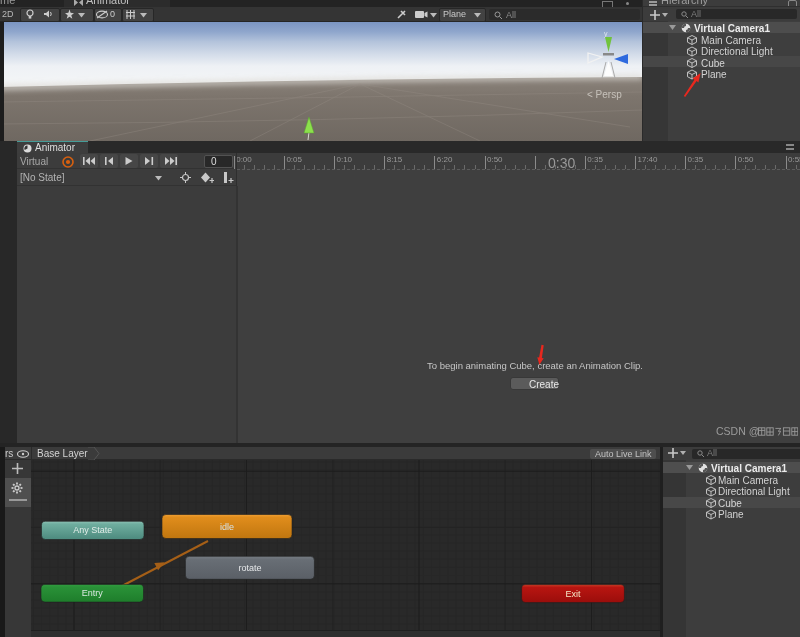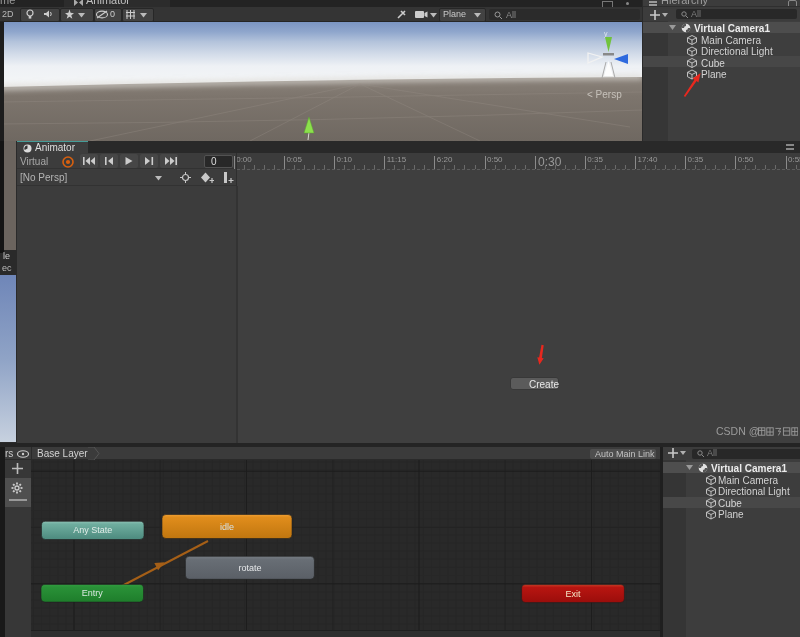--- a/index.html
+++ b/index.html
@@ -188,27 +188,20 @@
     <path transform="translate(0,11.5)" d="M5 0.5 L9.5 2.8 L9.5 7.2 L5 9.5 L0.5 7.2 L0.5 2.8 Z M0.5 2.8 L5 5 L9.5 2.8 M5 5 L5 9.5"></path>
     <path transform="translate(0,23)" d="M5 0.5 L9.5 2.8 L9.5 7.2 L5 9.5 L0.5 7.2 L0.5 2.8 Z M0.5 2.8 L5 5 L9.5 2.8 M5 5 L5 9.5"></path>
     <path transform="translate(0,34.5)" d="M5 0.5 L9.5 2.8 L9.5 7.2 L5 9.5 L0.5 7.2 L0.5 2.8 Z M0.5 2.8 L5 5 L9.5 2.8 M5 5 L5 9.5"></path>
   </g>
 </svg>
 
 <svg class="ab" style="left:680px;top:69px" width="26" height="32">
   <path d="M3.8 27.0 L14.4 10.7 L12.6 9.4 L20.6 4 L18.4 13.4 L16.6 12.1 L5.2 28.0 Z" fill="#e8281e"></path>
 </svg>
 
-<div class="ab" style="left:0;top:141px;width:17px;height:306px;background:#2a2a2a;">
-  <div class="ab" style="left:0;top:0;width:4px;height:112px;background:#141414;"></div>
-  <div class="ab" style="left:4px;top:0;width:12px;height:109px;background:#6b645e;"></div>
-  <div class="ab txt" style="left:3px;top:110px;color:#cccccc;font-size:9px;">le</div>
-  <div class="ab txt" style="left:2px;top:122px;color:#bbbbbb;font-size:9px;">ec</div>
-  <div class="ab" style="left:0;top:134px;width:16px;height:167px;background:linear-gradient(#6f86b8,#8fa3c6,#c7d1df);"></div>
-</div>
 
 <div class="ab" style="left:17px;top:141px;width:783px;height:302px;background:#3f3f3f;overflow:hidden;">
 
   <div class="ab" style="left:0;top:0;width:783px;height:12px;background:#292929;"></div>
   <div class="ab" style="left:0;top:0;width:71px;height:12px;background:#3d3d3d;border-top:1.5px solid #459c98;box-sizing:border-box;"></div>
   <svg class="ab" style="left:6px;top:3px" width="9" height="9">
         <circle cx="4.5" cy="4.5" r="4" fill="#dadada"></circle>
         <path d="M4.5 4.5 L4.5 1.5 A3 3 0 0 0 1.7 6 Z" fill="#333"></path>
       </svg>
   <div class="ab txt" style="left:18px;top:1px;color:#dedede;font-size:10px;">Animator</div>
@@ -247,21 +240,21 @@
   <svg class="ab" style="left:148px;top:16px" width="12" height="8">
         <path d="M0 0 L4.5 4 L0 8 Z" fill="#ccc"></path>
         <path d="M5 0 L9.5 4 L5 8 Z" fill="#ccc"></path>
         <rect x="10.4" y="0" width="1.6" height="8" fill="#ccc"></rect>
       </svg>
 
   <div class="ab" style="left:187px;top:13.5px;width:29px;height:13px;background:#282828;border:1px solid #525252;border-radius:2px;box-sizing:border-box;"></div>
   <div class="ab txt" style="left:194px;top:15px;color:#dddddd;font-size:10px;">0</div>
 
   <div class="ab" style="left:0;top:28px;width:220px;height:17px;background:#3c3c3c;border-bottom:1px solid #323232;box-sizing:border-box;"></div>
-  <div class="ab txt" style="left:3px;top:31px;color:#b4b4b4;font-size:10px;">[No Persp]</div>
+  <div class="ab txt" style="left:3px;top:31px;color:#b4b4b4;font-size:10px;">[No State]</div>
   <svg class="ab" style="left:138px;top:35px" width="8" height="5">
         <path d="M0 0 L7 0 L3.5 4.5 Z" fill="#bbb"></path>
       </svg>
   <svg class="ab" style="left:163px;top:31px" width="11" height="11">
         <circle cx="5.5" cy="5.5" r="3" fill="none" stroke="#c8c8c8" stroke-width="1.2"></circle>
         <line x1="5.5" y1="0" x2="5.5" y2="2.5" stroke="#c8c8c8"></line>
         <line x1="5.5" y1="8.5" x2="5.5" y2="11" stroke="#c8c8c8"></line>
         <line x1="0" y1="5.5" x2="2.5" y2="5.5" stroke="#c8c8c8"></line>
         <line x1="8.5" y1="5.5" x2="11" y2="5.5" stroke="#c8c8c8"></line>
       </svg>
@@ -287,39 +280,39 @@
         <div class="ab" style="left:69.9px;top:12px;width:1px;height:4px;background:#6a6a6a;"></div>
         <div class="ab" style="left:79.9px;top:12px;width:1px;height:4px;background:#6a6a6a;"></div>
         <div class="ab" style="left:90.0px;top:12px;width:1px;height:4px;background:#6a6a6a;"></div>
         <div class="ab" style="left:100.0px;top:3px;width:1px;height:13px;background:#8b8b8b;"></div>
         <div class="ab txt" style="left:102.5px;top:2px;color:#999;font-size:8px;">0:10</div>
         <div class="ab" style="left:110.0px;top:12px;width:1px;height:4px;background:#6a6a6a;"></div>
         <div class="ab" style="left:120.1px;top:12px;width:1px;height:4px;background:#6a6a6a;"></div>
         <div class="ab" style="left:130.1px;top:12px;width:1px;height:4px;background:#6a6a6a;"></div>
         <div class="ab" style="left:140.1px;top:12px;width:1px;height:4px;background:#6a6a6a;"></div>
         <div class="ab" style="left:150.2px;top:3px;width:1px;height:13px;background:#8b8b8b;"></div>
-        <div class="ab txt" style="left:152.7px;top:2px;color:#999;font-size:8px;">11:15</div>
+        <div class="ab txt" style="left:152.7px;top:2px;color:#999;font-size:8px;">8:15</div>
         <div class="ab" style="left:160.2px;top:12px;width:1px;height:4px;background:#6a6a6a;"></div>
         <div class="ab" style="left:170.2px;top:12px;width:1px;height:4px;background:#6a6a6a;"></div>
         <div class="ab" style="left:180.3px;top:12px;width:1px;height:4px;background:#6a6a6a;"></div>
         <div class="ab" style="left:190.3px;top:12px;width:1px;height:4px;background:#6a6a6a;"></div>
         <div class="ab" style="left:200.3px;top:3px;width:1px;height:13px;background:#8b8b8b;"></div>
         <div class="ab txt" style="left:202.8px;top:2px;color:#999;font-size:8px;">6:20</div>
         <div class="ab" style="left:210.4px;top:12px;width:1px;height:4px;background:#6a6a6a;"></div>
         <div class="ab" style="left:220.4px;top:12px;width:1px;height:4px;background:#6a6a6a;"></div>
         <div class="ab" style="left:230.4px;top:12px;width:1px;height:4px;background:#6a6a6a;"></div>
         <div class="ab" style="left:240.5px;top:12px;width:1px;height:4px;background:#6a6a6a;"></div>
         <div class="ab" style="left:250.5px;top:3px;width:1px;height:13px;background:#8b8b8b;"></div>
         <div class="ab txt" style="left:253.0px;top:2px;color:#999;font-size:8px;">0:50</div>
         <div class="ab" style="left:260.5px;top:12px;width:1px;height:4px;background:#6a6a6a;"></div>
         <div class="ab" style="left:270.6px;top:12px;width:1px;height:4px;background:#6a6a6a;"></div>
         <div class="ab" style="left:280.6px;top:12px;width:1px;height:4px;background:#6a6a6a;"></div>
         <div class="ab" style="left:290.6px;top:12px;width:1px;height:4px;background:#6a6a6a;"></div>
         <div class="ab" style="left:300.7px;top:3px;width:1px;height:13px;background:#8b8b8b;"></div>
-        <div class="ab txt" style="left:304px;top:2px;color:#999;font-size:12px;">0:30</div>
+        <div class="ab txt" style="left:314px;top:2px;color:#999;font-size:14px;">0:30</div>
         <div class="ab" style="left:310.7px;top:12px;width:1px;height:4px;background:#6a6a6a;"></div>
         <div class="ab" style="left:320.7px;top:12px;width:1px;height:4px;background:#6a6a6a;"></div>
         <div class="ab" style="left:330.7px;top:12px;width:1px;height:4px;background:#6a6a6a;"></div>
         <div class="ab" style="left:340.8px;top:12px;width:1px;height:4px;background:#6a6a6a;"></div>
         <div class="ab" style="left:350.8px;top:3px;width:1px;height:13px;background:#8b8b8b;"></div>
         <div class="ab txt" style="left:353.3px;top:2px;color:#999;font-size:8px;">0:35</div>
         <div class="ab" style="left:360.8px;top:12px;width:1px;height:4px;background:#6a6a6a;"></div>
         <div class="ab" style="left:370.9px;top:12px;width:1px;height:4px;background:#6a6a6a;"></div>
         <div class="ab" style="left:380.9px;top:12px;width:1px;height:4px;background:#6a6a6a;"></div>
         <div class="ab" style="left:390.9px;top:12px;width:1px;height:4px;background:#6a6a6a;"></div>
@@ -346,20 +339,21 @@
         <div class="ab" style="left:561.5px;top:12px;width:1px;height:4px;background:#6a6a6a;"></div>
       </div>
 
   <div class="ab" style="left:0;top:45px;width:219px;height:257px;background:#3c3c3c;"></div>
   <div class="ab" style="left:219px;top:45px;width:1.5px;height:257px;background:#333333;"></div>
 
   <div class="ab" style="left:220px;top:28px;width:563px;height:1px;border-top:1px dashed #5c5c5c;"></div>
 
   <div class="ab" style="left:218.5px;top:12px;width:1.5px;height:33px;background:#2e2e2e;"></div>
 
+  <div class="ab txt" style="left:368px;top:219px;width:300px;text-align:center;color:#c6c6c6;font-size:9.5px;">To begin animating Cube, create an Animation Clip.</div>
   <div class="ab" style="left:493px;top:236px;width:49px;height:13px;background:#5b5b5b;border:1px solid #383838;border-radius:3px;box-sizing:border-box;"></div>
   <div class="ab" style="left:493px;top:237.5px;width:49px;text-align:right;color:#e8e8e8;font-size:10px;">Create</div>
 
   <svg class="ab" style="left:517px;top:202px" width="14" height="26">
     <path d="M7.5 1.8 L5.1 14.6 L3.3 14.3 L5.4 21.7 L9.7 15.3 L7.9 15.0 L9.7 2.2 Z" fill="#e8281e"></path>
   </svg>
 
   <div class="ab txt" style="left:699px;top:284px;color:#9b9b9b;font-size:10.5px;">CSDN @</div>
   <svg class="ab" style="left:741px;top:285.5px" width="40" height="10">
     <g stroke="#9b9b9b" stroke-width="0.9" fill="none">
@@ -389,21 +383,21 @@
   <svg class="ab" style="left:17px;top:3px" width="12" height="8">
         <ellipse cx="6" cy="4" rx="5.5" ry="3.2" fill="none" stroke="#ccc" stroke-width="1.1"></ellipse>
         <circle cx="6" cy="4" r="1.2" fill="#ccc"></circle>
       </svg>
   <div class="ab" style="left:31px;top:0;width:1px;height:13px;background:#2a2a2a;"></div>
   <div class="ab txt" style="left:37px;top:1px;color:#d2d2d2;font-size:10px;">Base Layer</div>
   <svg class="ab" style="left:88px;top:0px" width="12" height="13">
         <path d="M0 0 L6 0 L11 6.5 L6 13 L0 13" fill="none" stroke="#555" stroke-width="1"></path>
       </svg>
   <div class="ab" style="left:590px;top:1.5px;width:66px;height:10px;background:#4e4e4e;border-radius:2px;"></div>
-  <div class="ab txt" style="left:595px;top:2px;color:#c2c2c2;font-size:9px;">Auto Main Link</div>
+  <div class="ab txt" style="left:595px;top:2px;color:#c2c2c2;font-size:9px;">Auto Live Link</div>
 
   <div class="ab" style="left:5px;top:13px;width:26px;height:177px;background:#373737;"></div>
   <svg class="ab" style="left:12px;top:16px" width="11" height="11">
         <path d="M5.5 0 L5.5 11 M0 5.5 L11 5.5" stroke="#bbb" stroke-width="1.6"></path>
       </svg>
   <div class="ab" style="left:5px;top:31px;width:26px;height:29px;background:#4f4f4f;"></div>
   <svg class="ab" style="left:11px;top:35px" width="12" height="12">
         <circle cx="6" cy="6" r="2" fill="none" stroke="#ccc" stroke-width="1.3"></circle>
         <g stroke="#ccc" stroke-width="1.8">
           <line x1="6" y1="0.5" x2="6" y2="2.5"></line>

